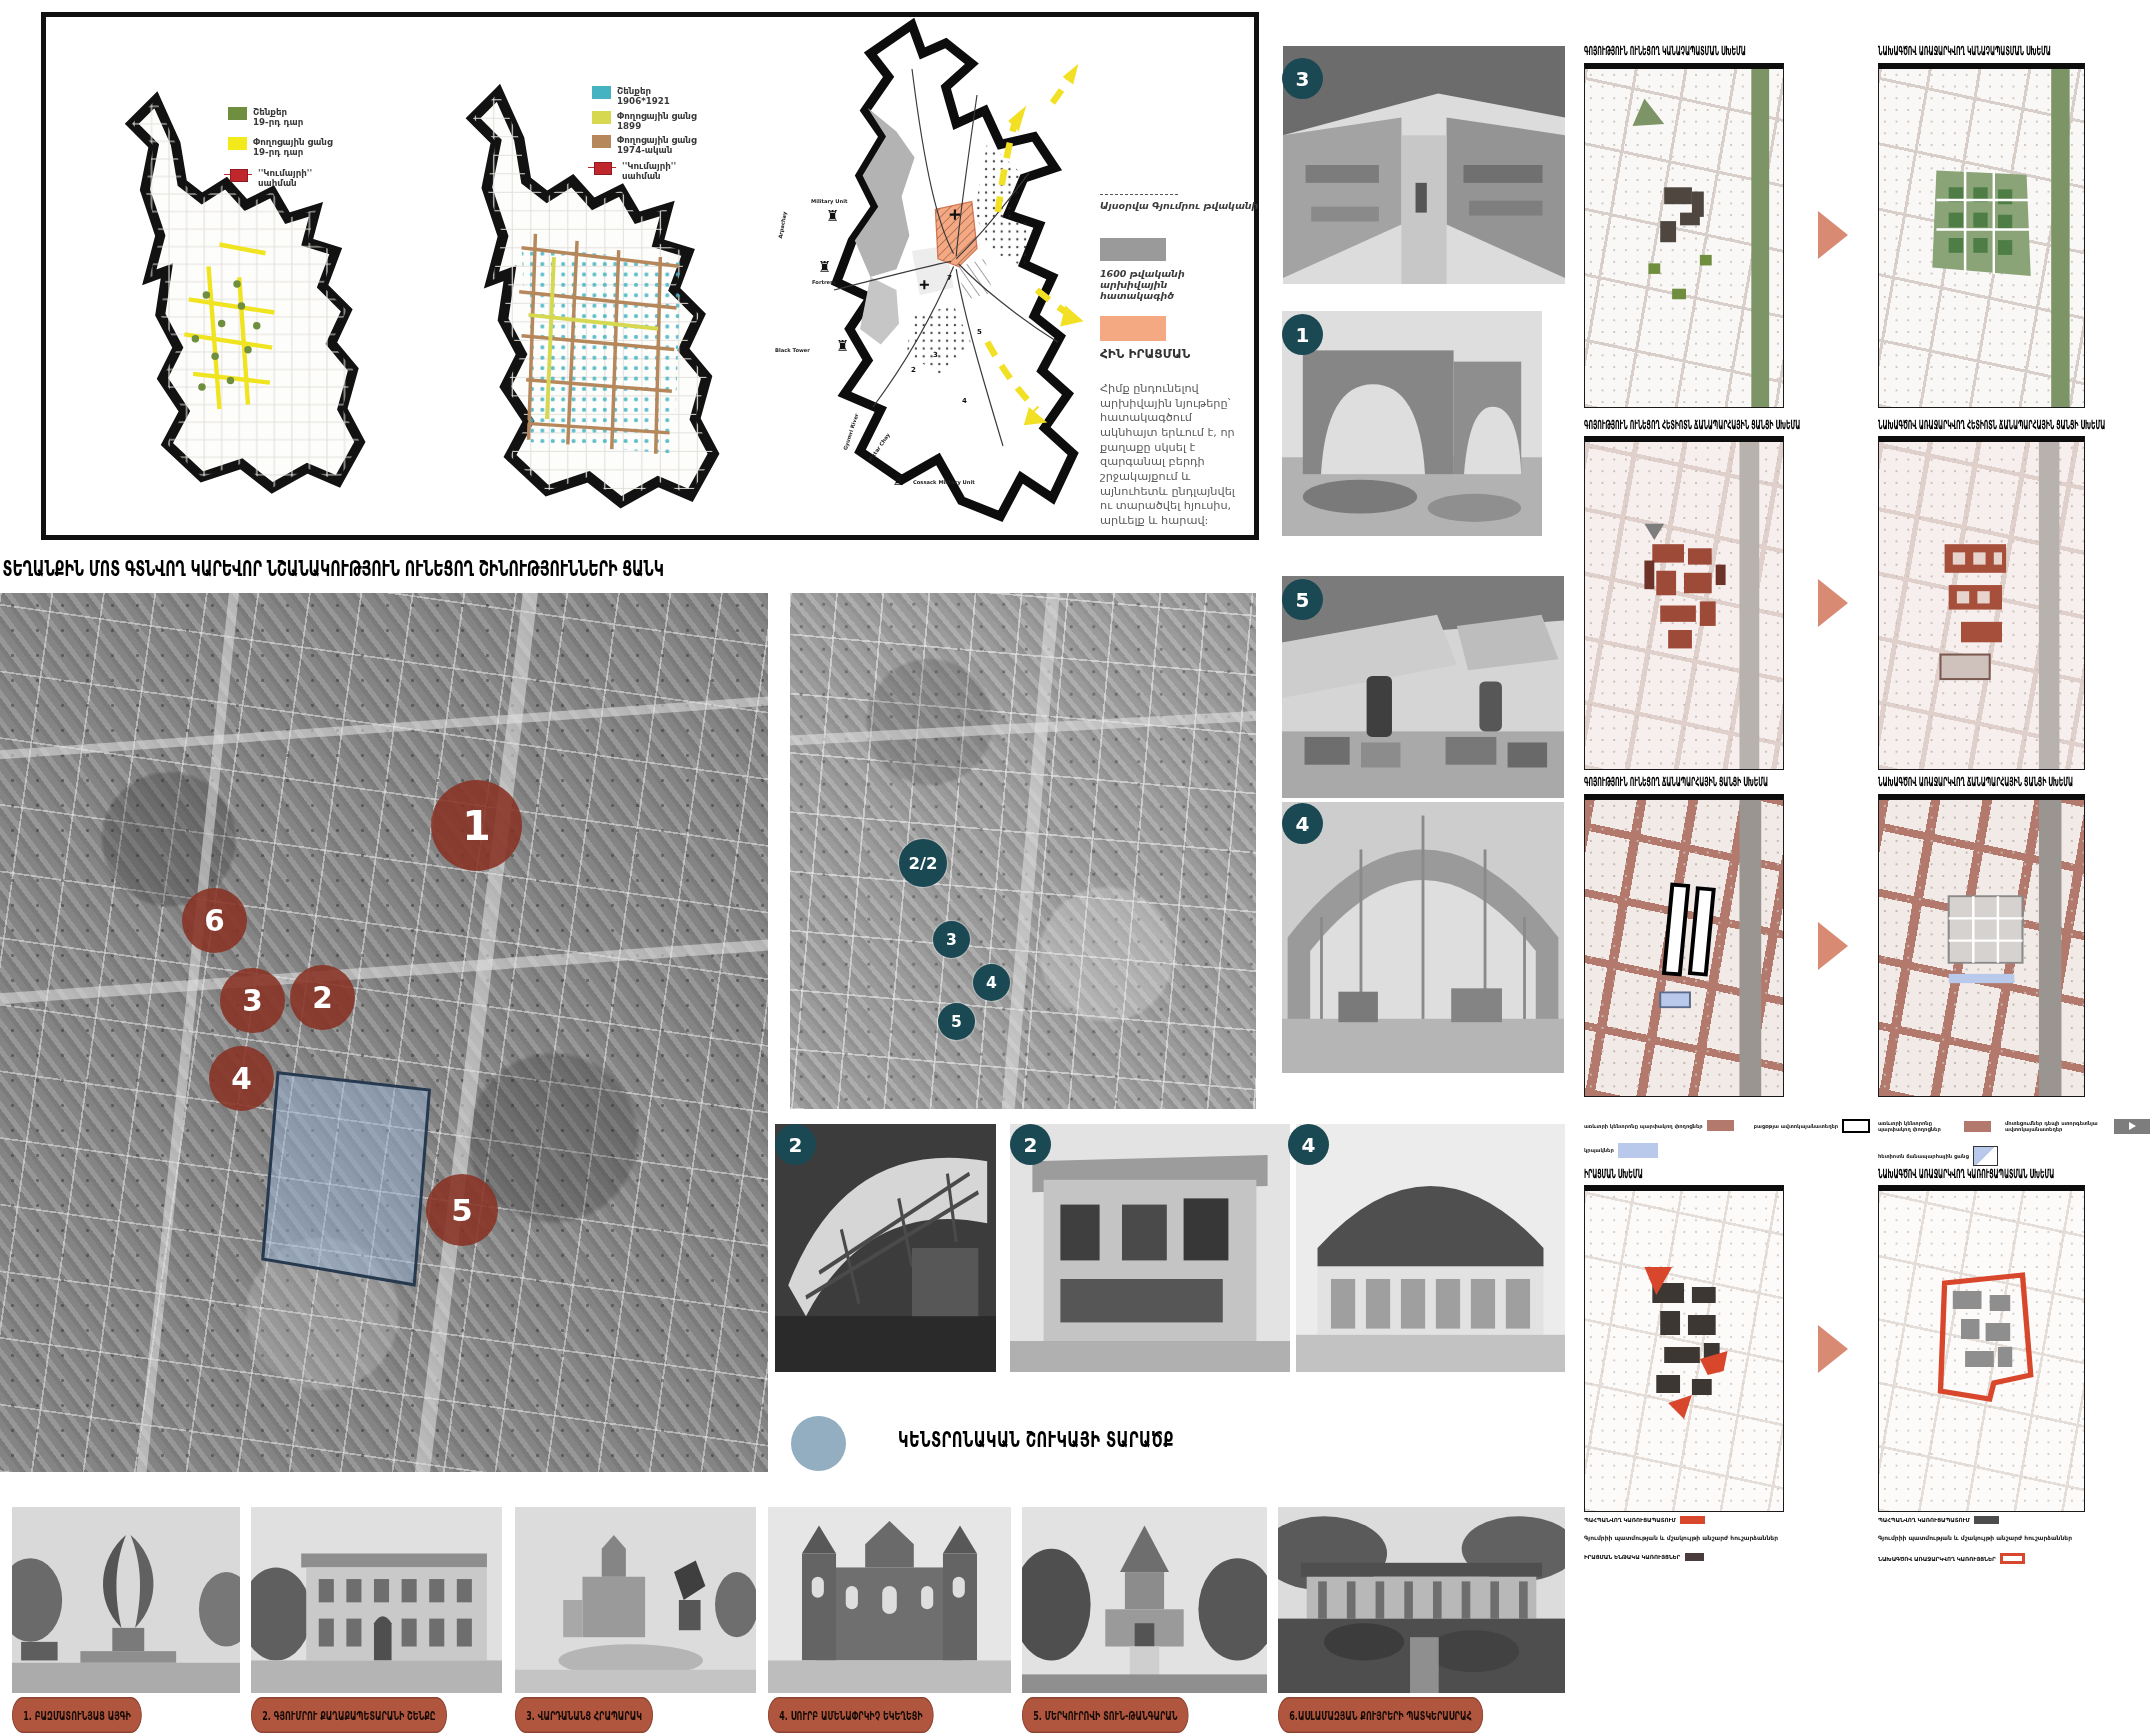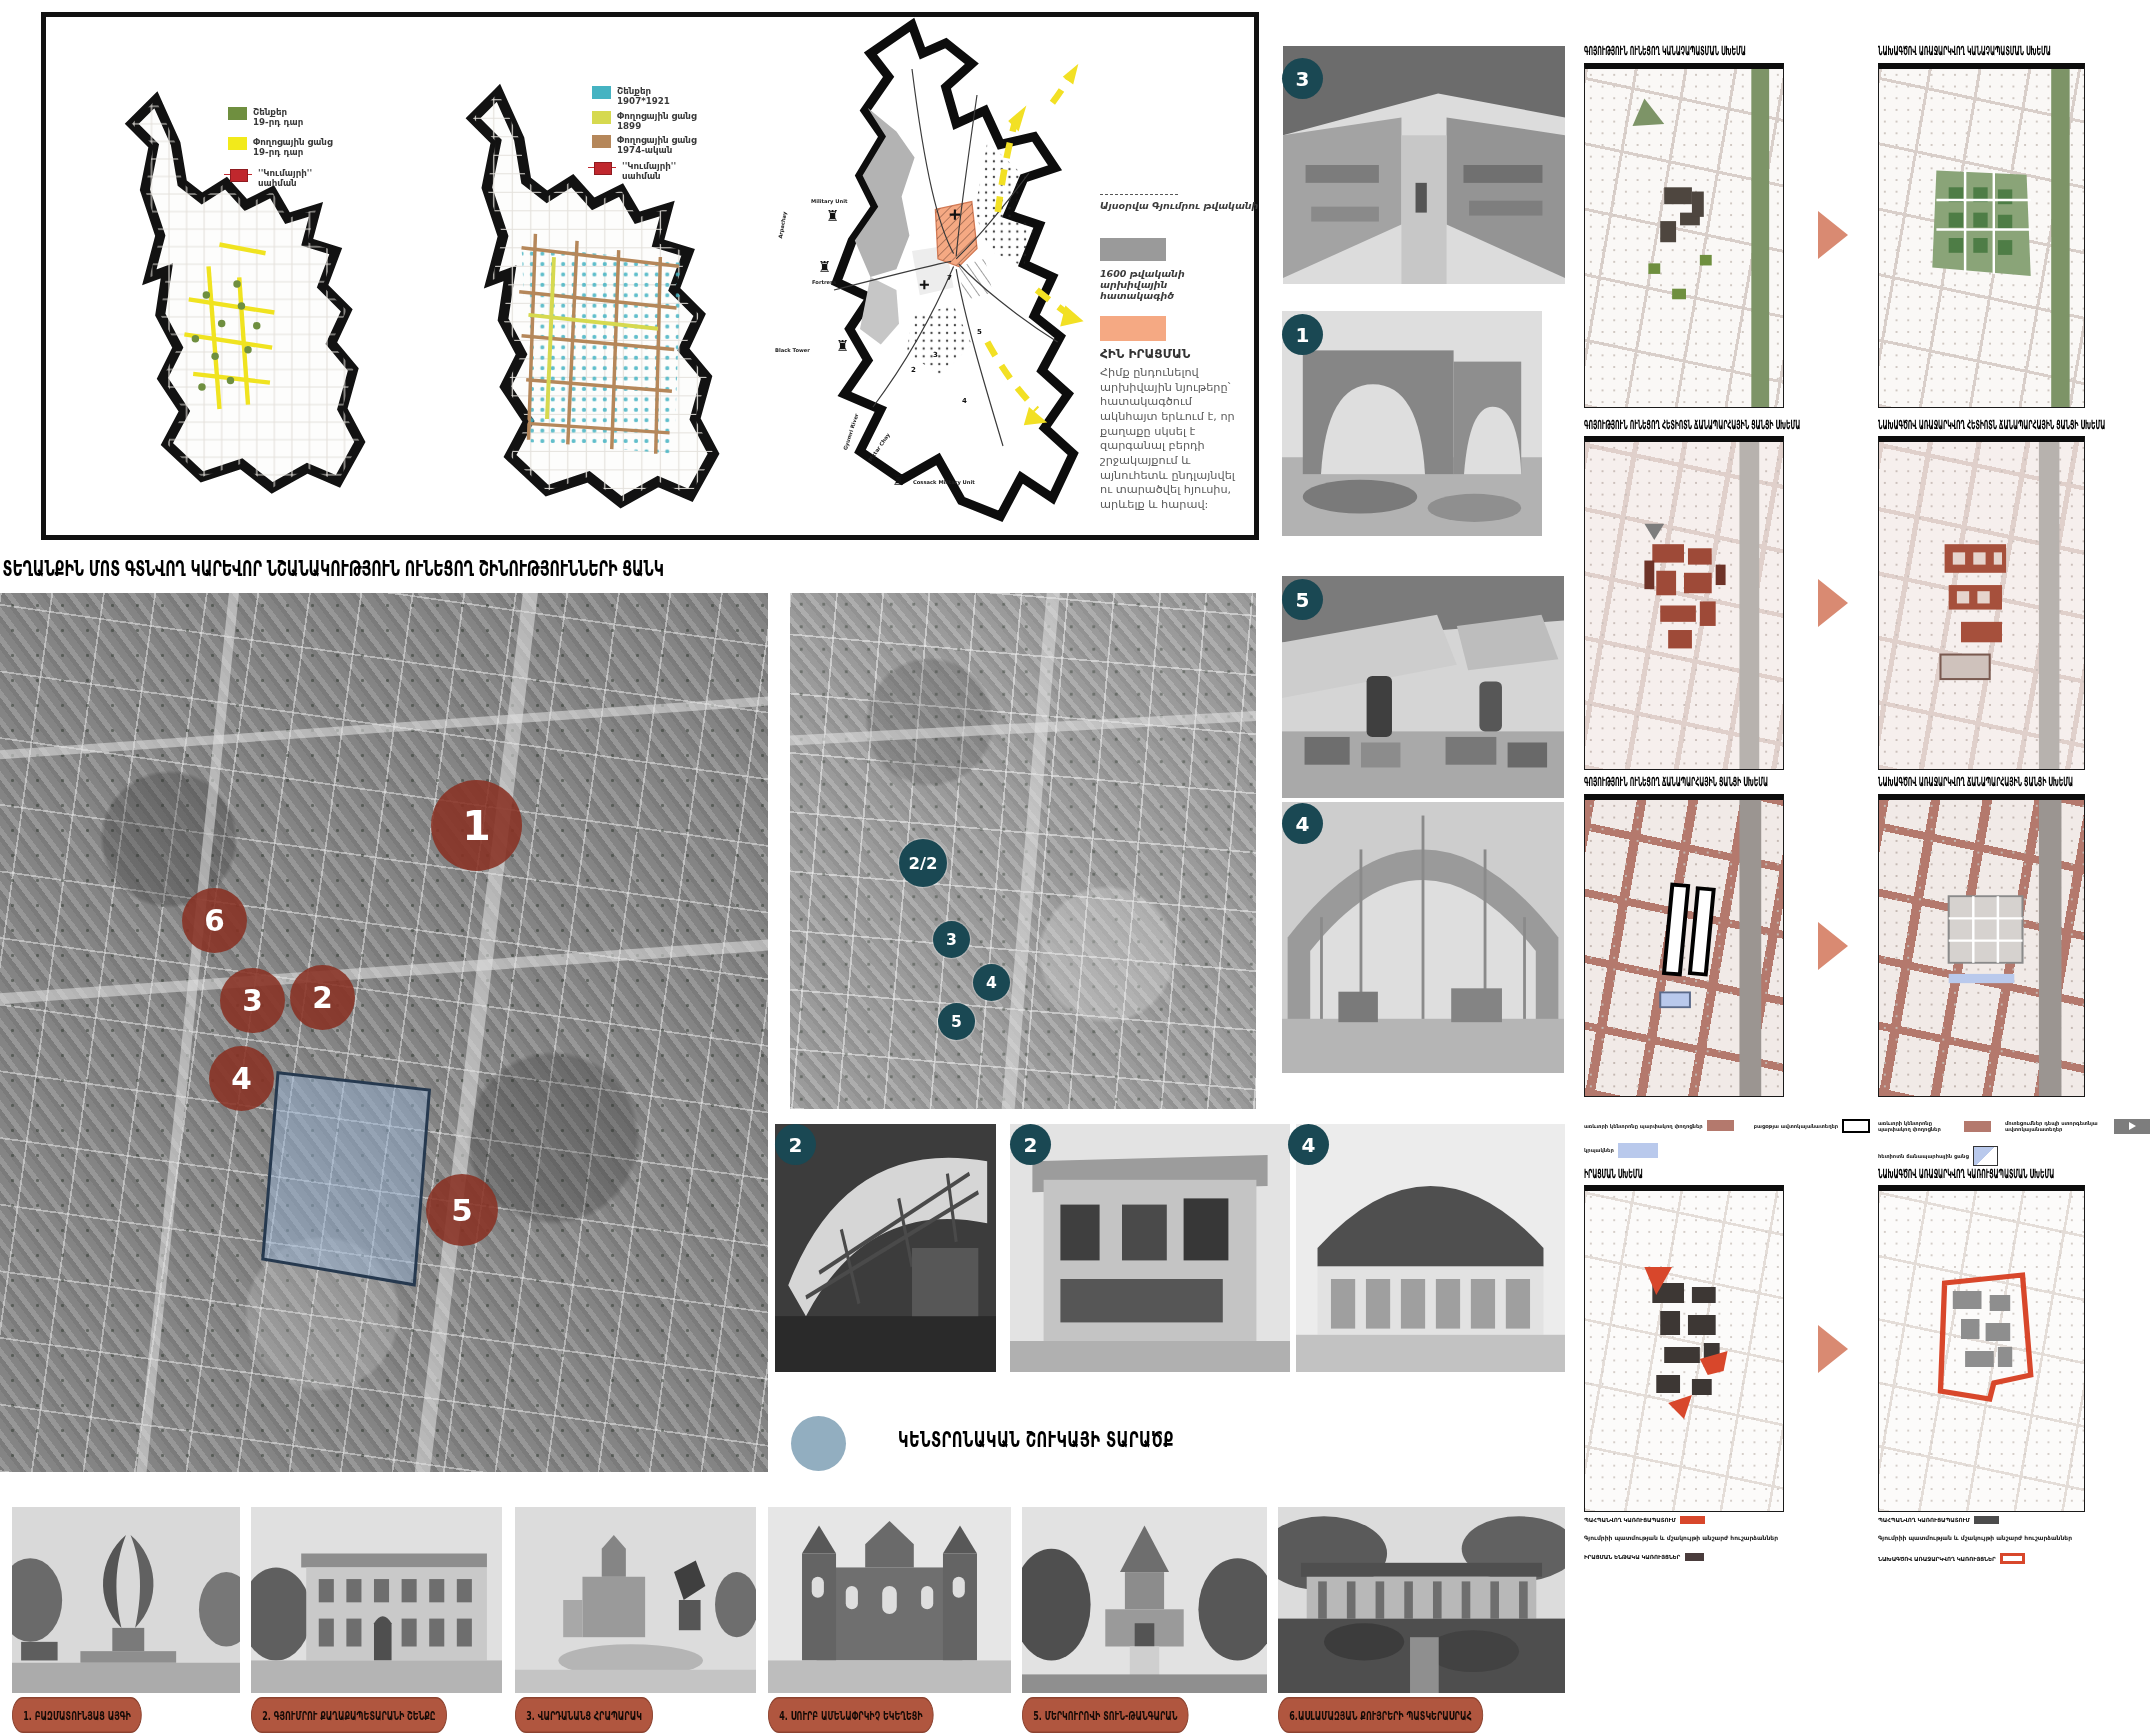--- a/index.html
+++ b/index.html
@@ -181,21 +181,21 @@
             <path d="M118 210 L230 222"></path>
         </g>
       </g>
     </svg>
   </div>
 
   <div class="abs leg-row" style="left:592px;top:86px;">
     <div class="leg-sw" style="background:#45b3c2;"></div>
     <div class="leg-txt">
         <div>Շենքեր</div>
-        <div>1907*1921</div>
+        <div>1906*1921</div>
       </div>
   </div>
   <div class="abs leg-row" style="left:592px;top:111px;">
     <div class="leg-sw" style="background:#d6d94f;"></div>
     <div class="leg-txt">
         <div>Փողոցային ցանց</div>
         <div>1899</div>
       </div>
   </div>
   <div class="abs leg-row" style="left:592px;top:135px;">
@@ -282,21 +282,21 @@
   <div class="abs mapc-num" style="left:911px;top:366px;">2</div>
   <div class="abs mapc-num" style="left:962px;top:397px;">4</div>
   <div class="abs mapc-num" style="left:947px;top:274px;">7</div>
 
   <div class="abs" style="left:1100px;top:194px;width:78px;border-top:1.3px dashed #555;"></div>
   <div class="abs note-cap nw" style="left:1100px;top:200px;">Այսօրվա Գյումրու թվականի</div>
   <div class="abs" style="left:1100px;top:238px;width:66px;height:23.4px;background:#9a9a9a;"></div>
   <div class="abs note-cap" style="left:1100px;top:268px;width:143px;">1600 թվականի արխիվային հատակագիծ</div>
   <div class="abs" style="left:1100px;top:316px;width:66px;height:25px;background:#f5a983;"></div>
   <div class="abs nw" style="left:1100px;top:347px;font-size:12px;font-weight:700;color:#333;">ՀԻՆ ԻՐԱՑՄԱՆ</div>
-  <div class="abs note-para" style="left:1100px;top:366px;width:143px;">Հիմք ընդունելով արխիվային նյութերը՝ հատակագծում ակնհայտ երևում է, որ քաղաքը սկսել է զարգանալ բերդի շրջակայքում և այնուհետև ընդլայնվել ու տարածվել հյուսիս, արևելք և հարավ:</div>
+  <div class="abs note-para" style="left:1100px;top:382px;width:143px;">Հիմք ընդունելով արխիվային նյութերը՝ հատակագծում ակնհայտ երևում է, որ քաղաքը սկսել է զարգանալ բերդի շրջակայքում և այնուհետև ընդլայնվել ու տարածվել հյուսիս, արևելք և հարավ:</div>
 
   <div class="abs big-title" style="left:2.6px;top:557px;">ՏԵՂԱՆՔԻՆ ՄՈՏ ԳՏՆՎՈՂ ԿԱՐԵՎՈՐ ՆՇԱՆԱԿՈՒԹՅՈՒՆ ՈՒՆԵՑՈՂ ՇԻՆՈՒԹՅՈՒՆՆԵՐԻ ՑԱՆԿ</div>
 
   <div class="abs sat" style="left:0;top:593px;width:768px;height:879px;overflow:hidden;">
     <div class="road" style="left:468px;top:-17.3px;width:14.7px;height:928px;transform:rotate(7deg);"></div>
     <div class="road" style="left:-17.3px;top:373px;width:815px;height:11.3px;transform:rotate(-4deg);"></div>
     <div class="road" style="left:-17.3px;top:130px;width:815px;height:8.7px;transform:rotate(-4deg);"></div>
     <div class="road" style="left:182px;top:-13px;width:9.5px;height:919px;transform:rotate(6deg);"></div>
   </div>
 

